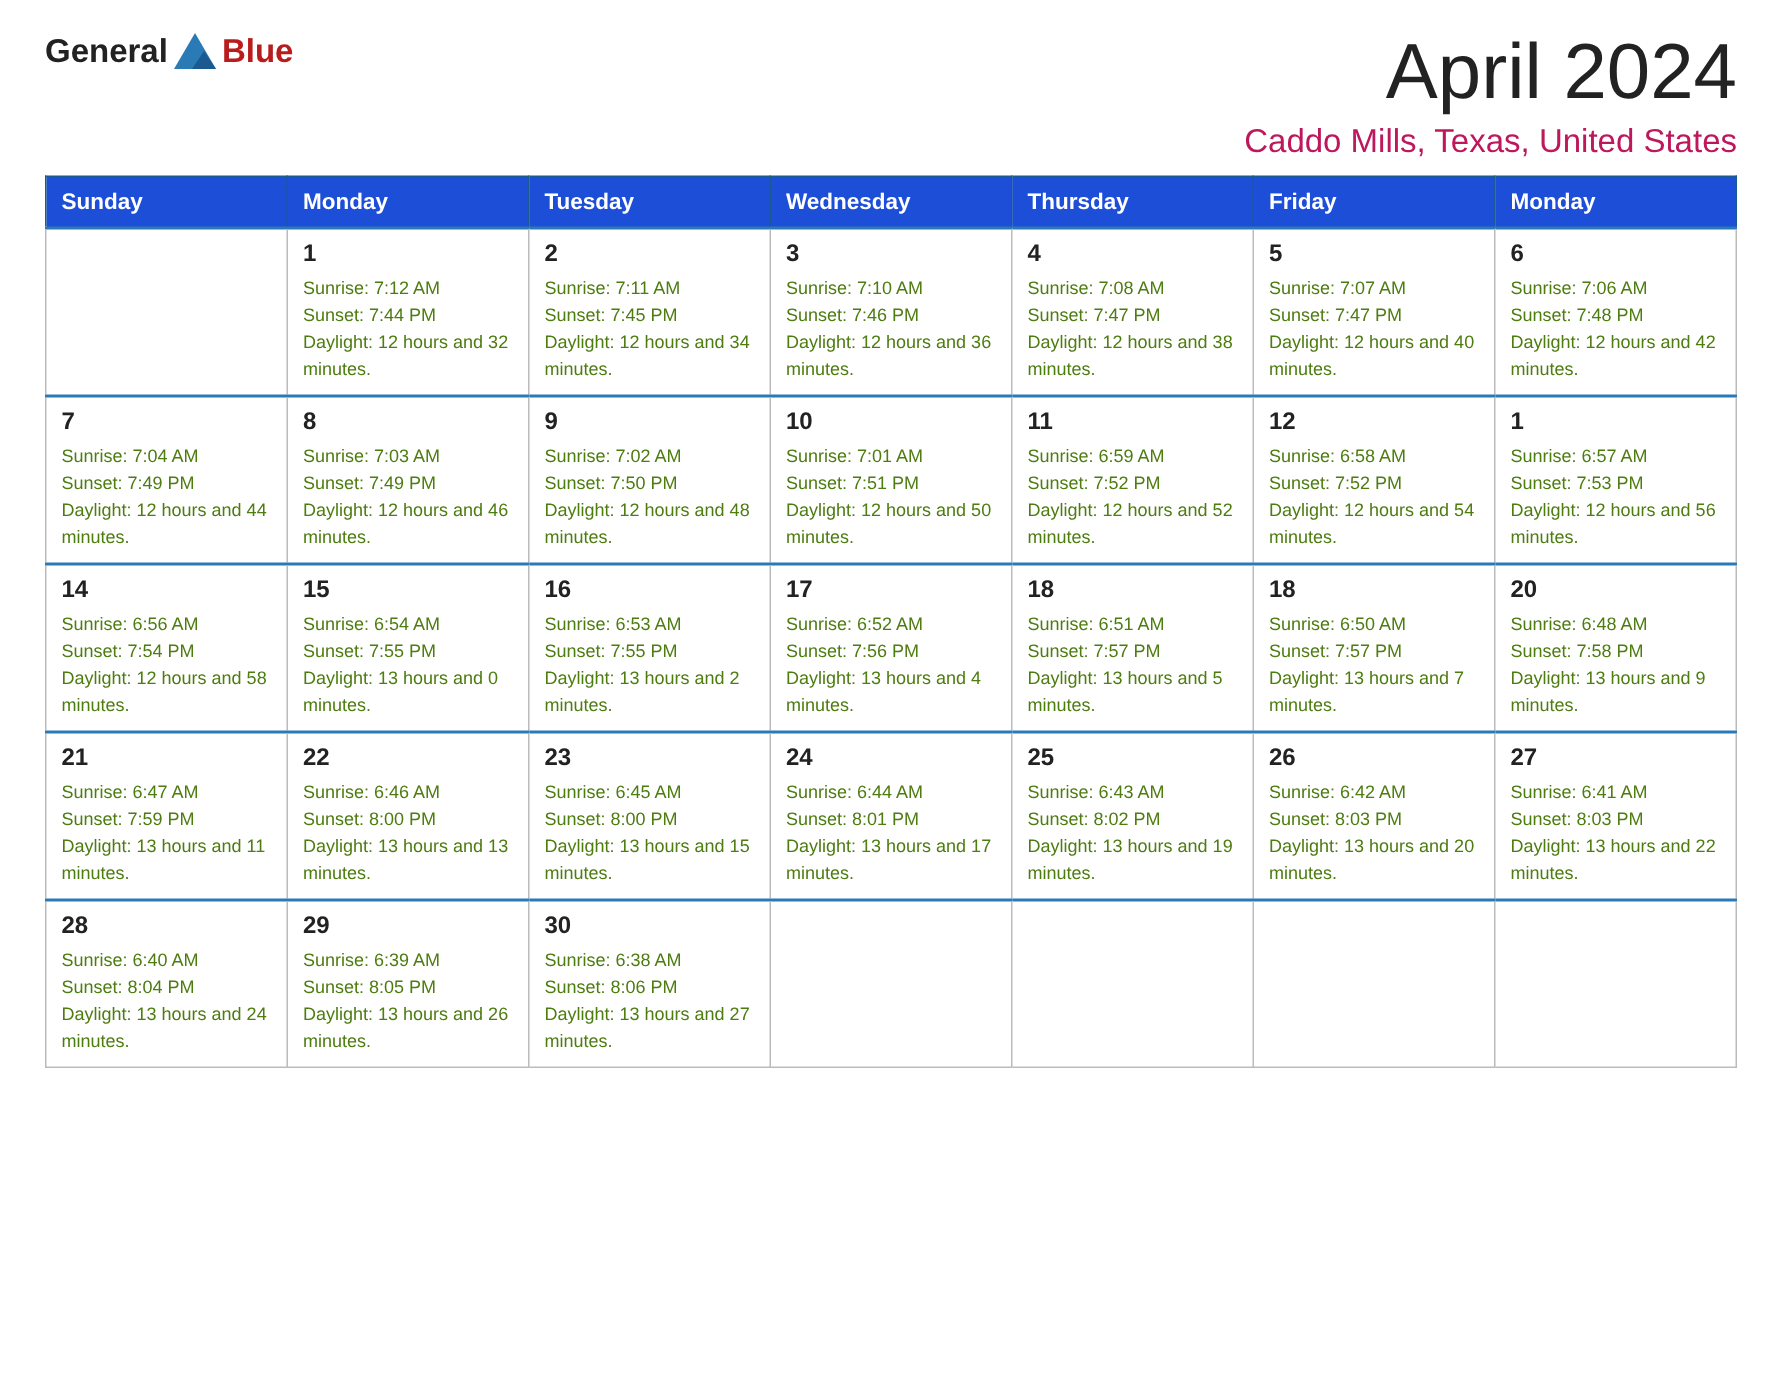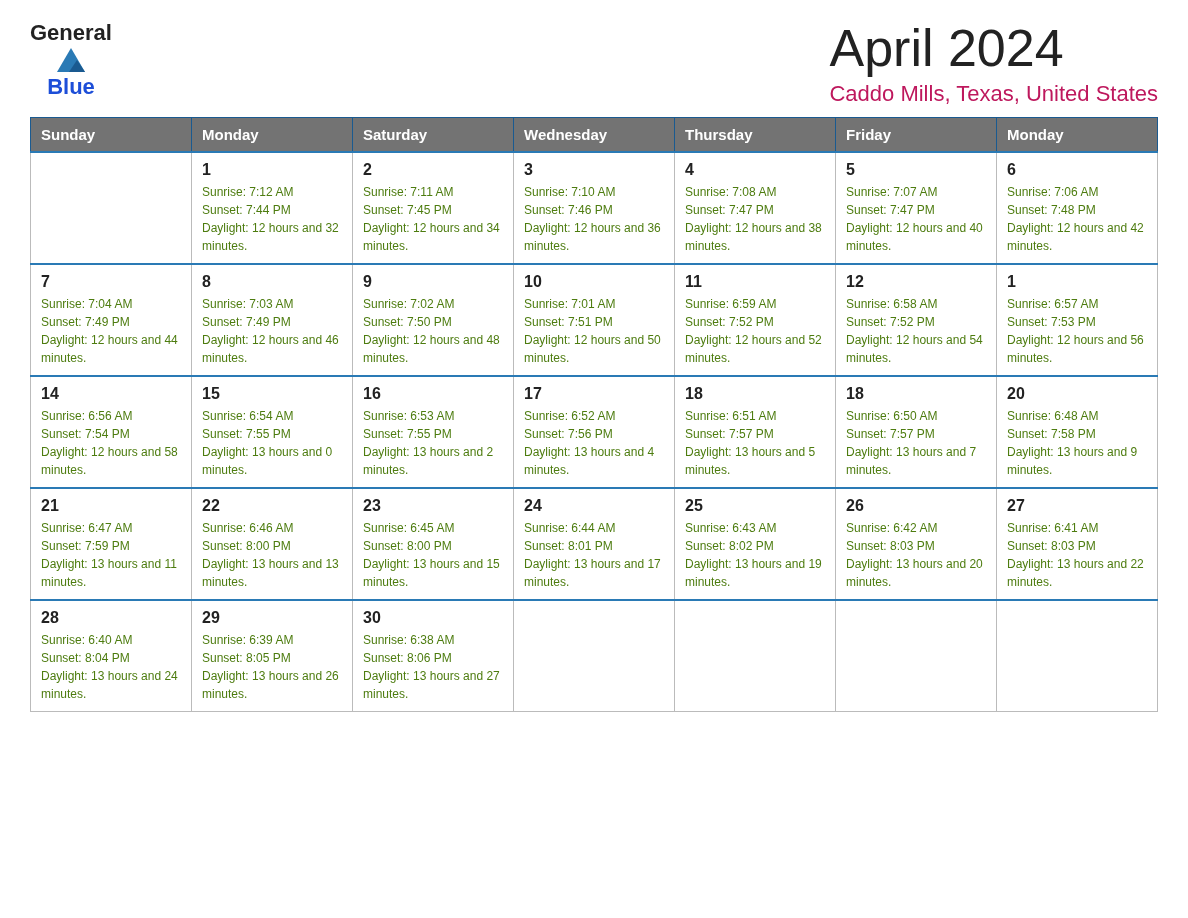--- a/index.html
+++ b/index.html
@@ -18,43 +18,43 @@
       margin-bottom: 10px;
     }
     .logo-text-general {
       font-size: 22px;
       font-weight: bold;
       color: #222;
     }
     .logo-text-blue {
       font-size: 22px;
       font-weight: bold;
-      color: #1d4ed8;
+      color: #b91c1c;
     }
     .title-area {
-      text-align: left;
+      text-align: right;
     }
     .month-title {
       font-size: 52px;
       font-weight: normal;
       color: #222;
       line-height: 1.1;
     }
     .location-title {
       font-size: 22px;
       color: #be185d;
       margin-top: 4px;
     }
     .calendar-table {
       width: 100%;
       border-collapse: collapse;
       margin-top: 8px;
     }
     .calendar-table th {
-      background-color: #737373;
+      background-color: #1d4ed8;
       color: #fff;
       font-size: 15px;
       font-weight: bold;
       padding: 8px 10px;
       text-align: left;
       border: 1px solid #1a5a90;
       margin-top: 31px;
     }
     .calendar-table td {
       vertical-align: top;
@@ -82,21 +82,20 @@
       background: #fff;
     }
     .logo-wrapper {
       display: flex;
       flex-direction: column;
       align-items: flex-start;
     }
     .logo-line {
       display: flex;
       align-items: center;
-      flex-direction: column;
     }
   </style>
 </head>
 <body>
 
 <div class="header-row">
   <div class="logo-wrapper">
     <div class="logo-line">
       <span class="logo-text-general">General</span>
       <svg width="32" height="28" viewBox="0 0 32 28" style="margin: 0 2px; vertical-align: middle;">
@@ -110,21 +109,21 @@
     <div class="month-title">April 2024</div>
     <div class="location-title">Caddo Mills, Texas, United States</div>
   </div>
 </div>
 
 <table class="calendar-table">
   <thead>
     <tr>
       <th>Sunday</th>
       <th>Monday</th>
-      <th>Saturday</th>
+      <th>Tuesday</th>
       <th>Wednesday</th>
       <th>Thursday</th>
       <th>Friday</th>
       <th>Monday</th>
     </tr>
   </thead>
   <tbody id="calendar-body">
   <tr>
         <td class="empty-cell"></td>
         <td>

